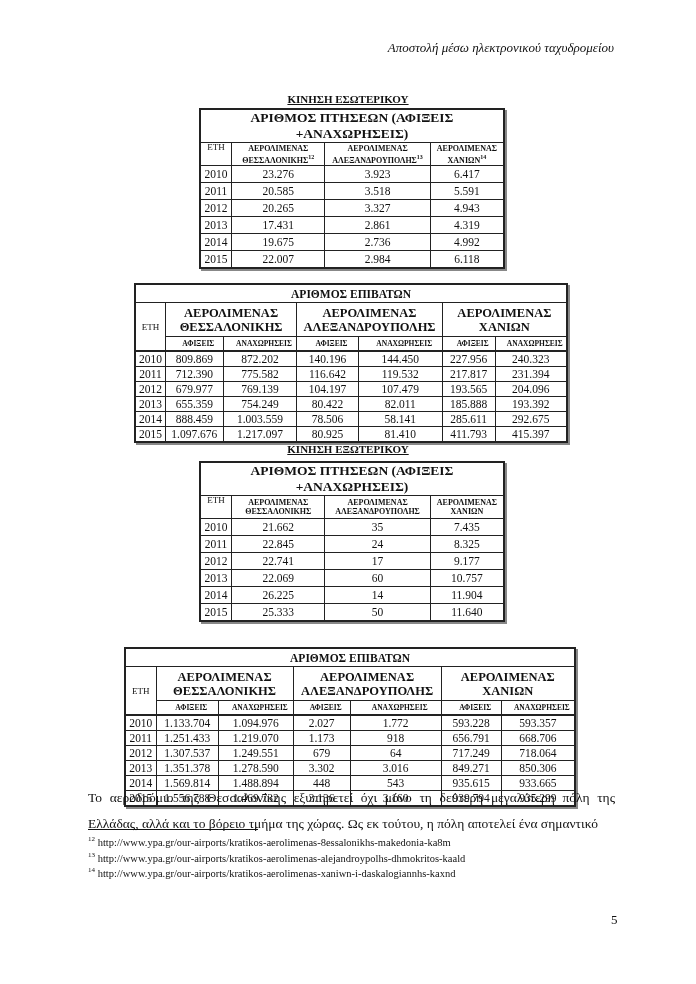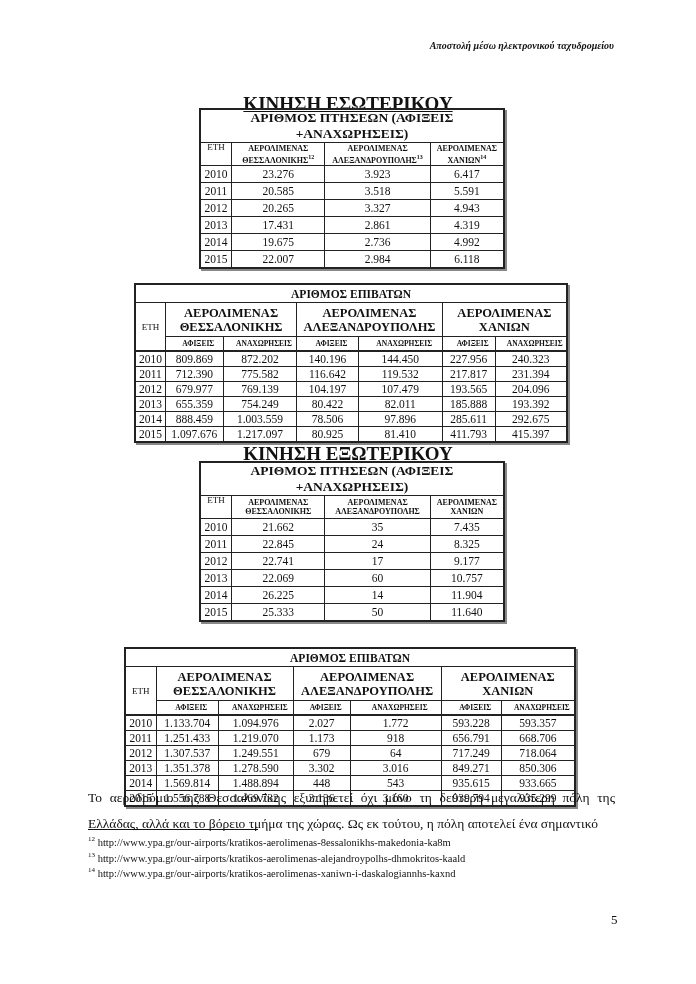--- a/index.html
+++ b/index.html
@@ -1,21 +1,21 @@
 <!DOCTYPE html>
 <html><head>
 <meta charset="utf-8">
 <style>
   html, body { margin: 0; padding: 0; background: #ffffff; }
   body { width: 696px; height: 984px; position: relative; overflow: hidden;
          font-family: "Liberation Serif", "DejaVu Serif", serif; color: #111; }
-  .running-head { position: absolute; top: 40px; right: 82px; font-size: 10px;
-                  font-style: italic; font-weight: bold; }
+  .running-head { position: absolute; top: 40px; right: 82px; font-size: 13px;
+                  font-style: italic; font-weight: normal; }
   .section-title { position: absolute; left: 0; width: 696px; text-align: center;
-                   font-weight: bold; font-size: 19px; text-decoration: underline; }
+                   font-weight: bold; font-size: 11px; text-decoration: underline; }
   table { border-collapse: collapse; position: absolute; }
   td, th { border: 1px solid #222; padding: 0; text-align: center; font-weight: normal; }
   .flights { border: 2px solid #222; box-shadow: 2px 2px 0 #888; }
   .flights .title { font-size: 13.5px; font-weight: bold; height: 17px; }
   .flights .colhead { font-size: 8px; font-weight: bold; line-height: 9px; height: 22px; }
   .flights .colhead.yr { font-weight: normal; font-size: 9px; vertical-align: top; }
   .flights td.v { font-size: 11.5px; height: 16px; }
   .pax { border: 2px solid #222; box-shadow: 2px 2px 0 #888; margin-top: 28px; }
   .pax .title { font-size: 11.5px; font-weight: bold; height: 17px; }
   .pax .airport { font-size: 12.5px; font-weight: bold; line-height: 14px; height: 33px; }
@@ -141,21 +141,21 @@
         <td class="v">80.422</td>
         <td class="v">82.011</td>
         <td class="v">185.888</td>
         <td class="v">193.392</td>
       </tr>
   <tr>
         <td class="v">2014</td>
         <td class="v">888.459</td>
         <td class="v">1.003.559</td>
         <td class="v">78.506</td>
-        <td class="v">97.896</td>
+        <td class="v">58.141</td>
         <td class="v">285.611</td>
         <td class="v">292.675</td>
       </tr>
   <tr>
         <td class="v">2015</td>
         <td class="v">1.097.676</td>
         <td class="v">1.217.097</td>
         <td class="v">80.925</td>
         <td class="v">81.410</td>
         <td class="v">411.793</td>

